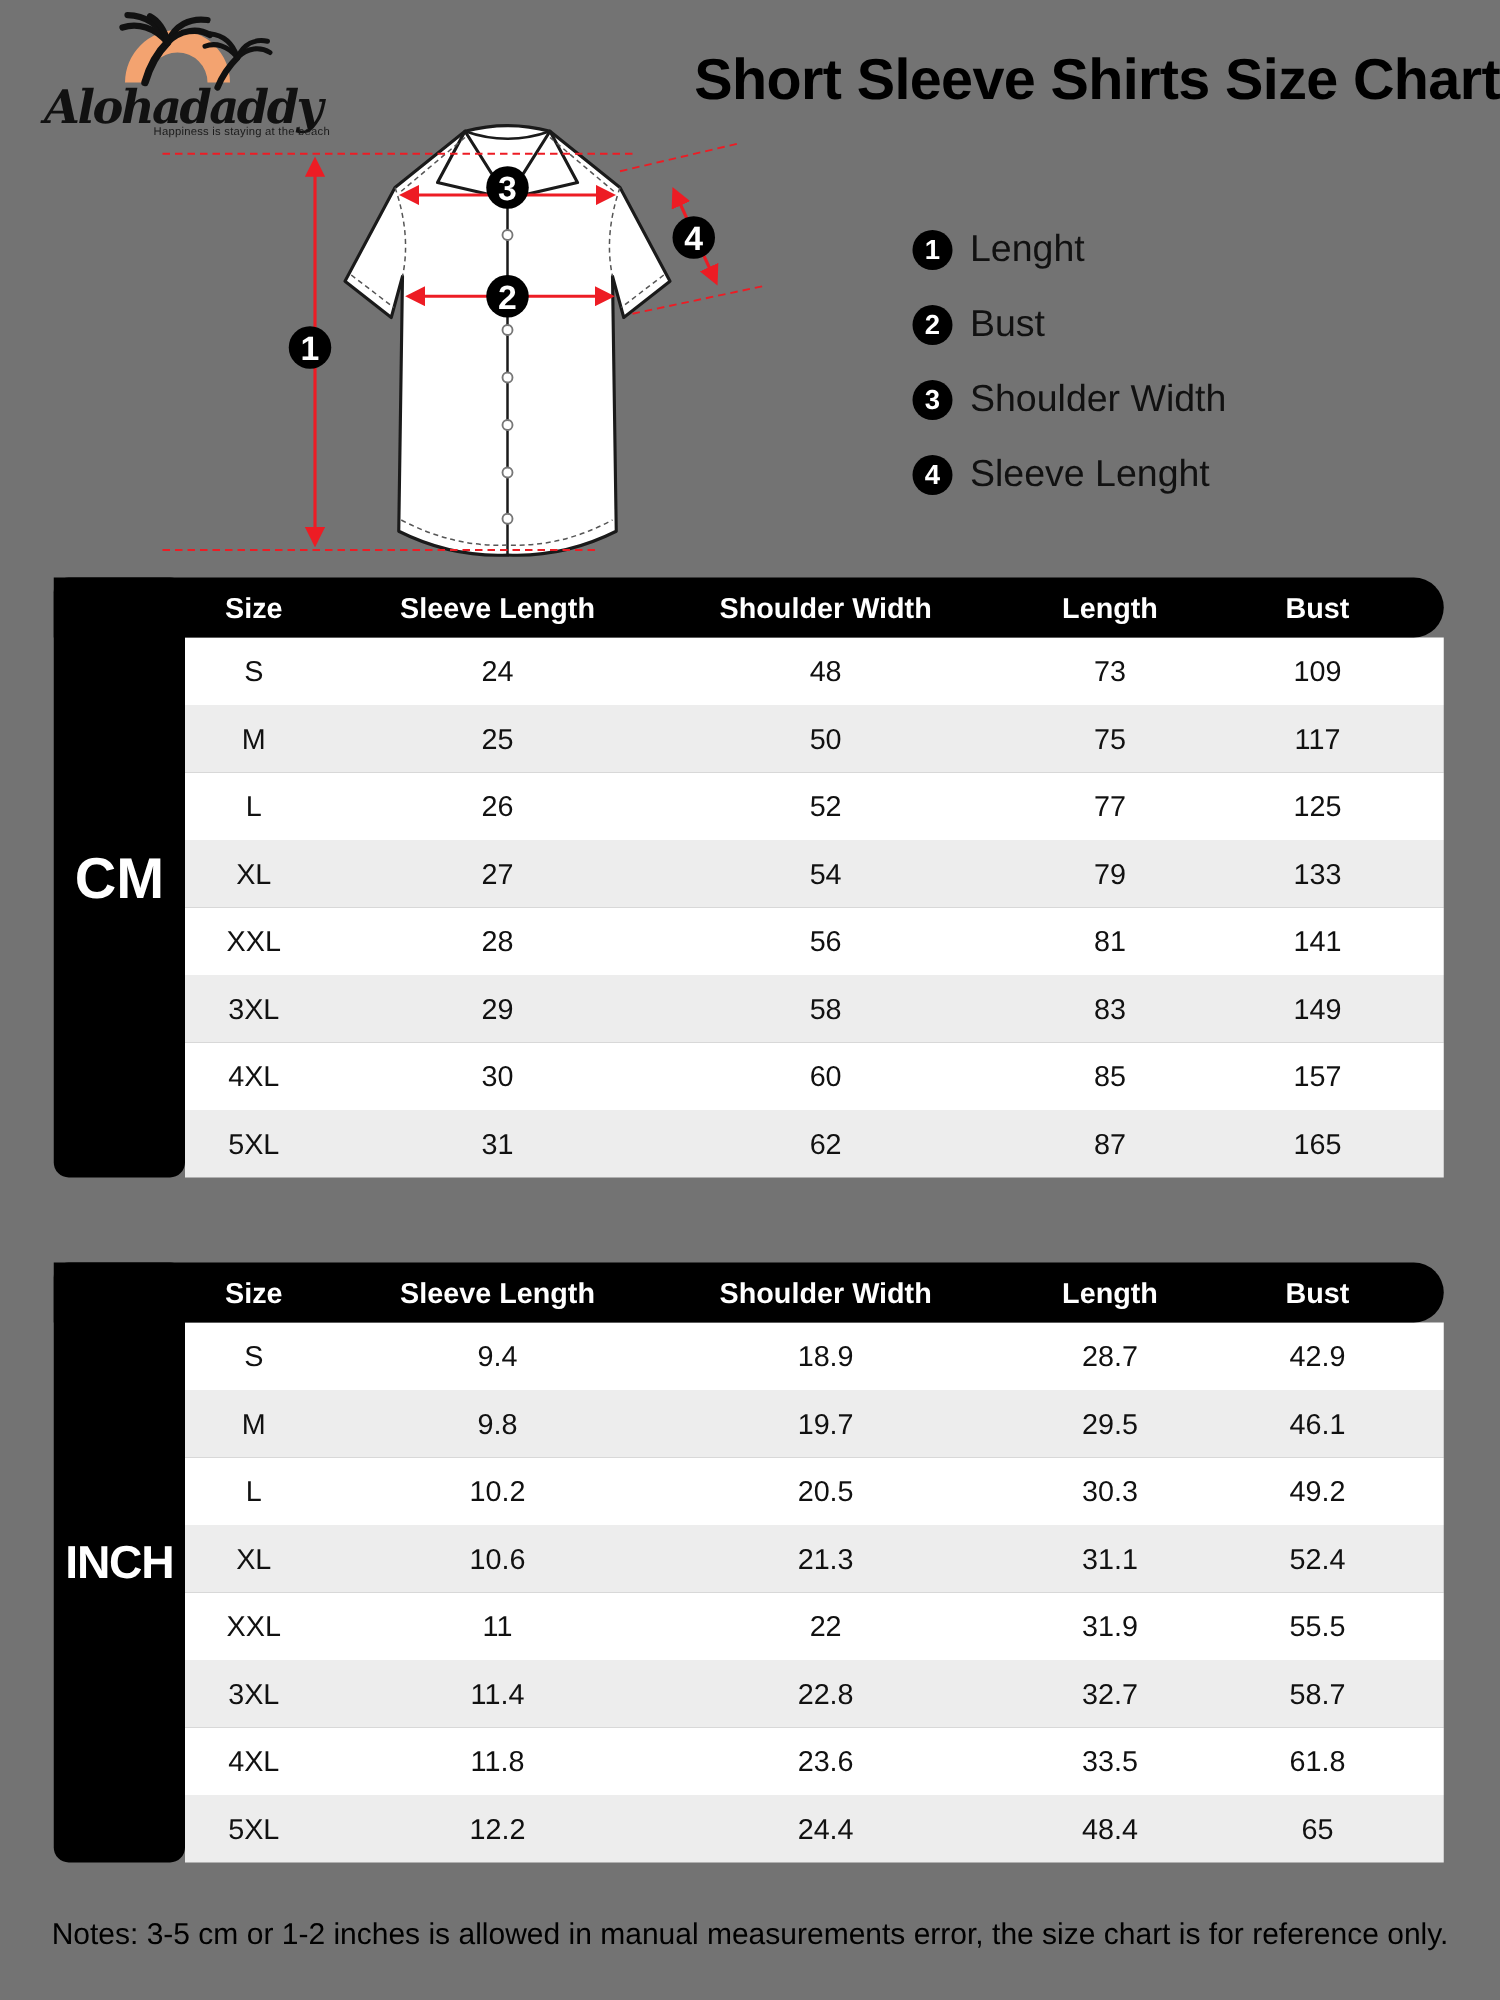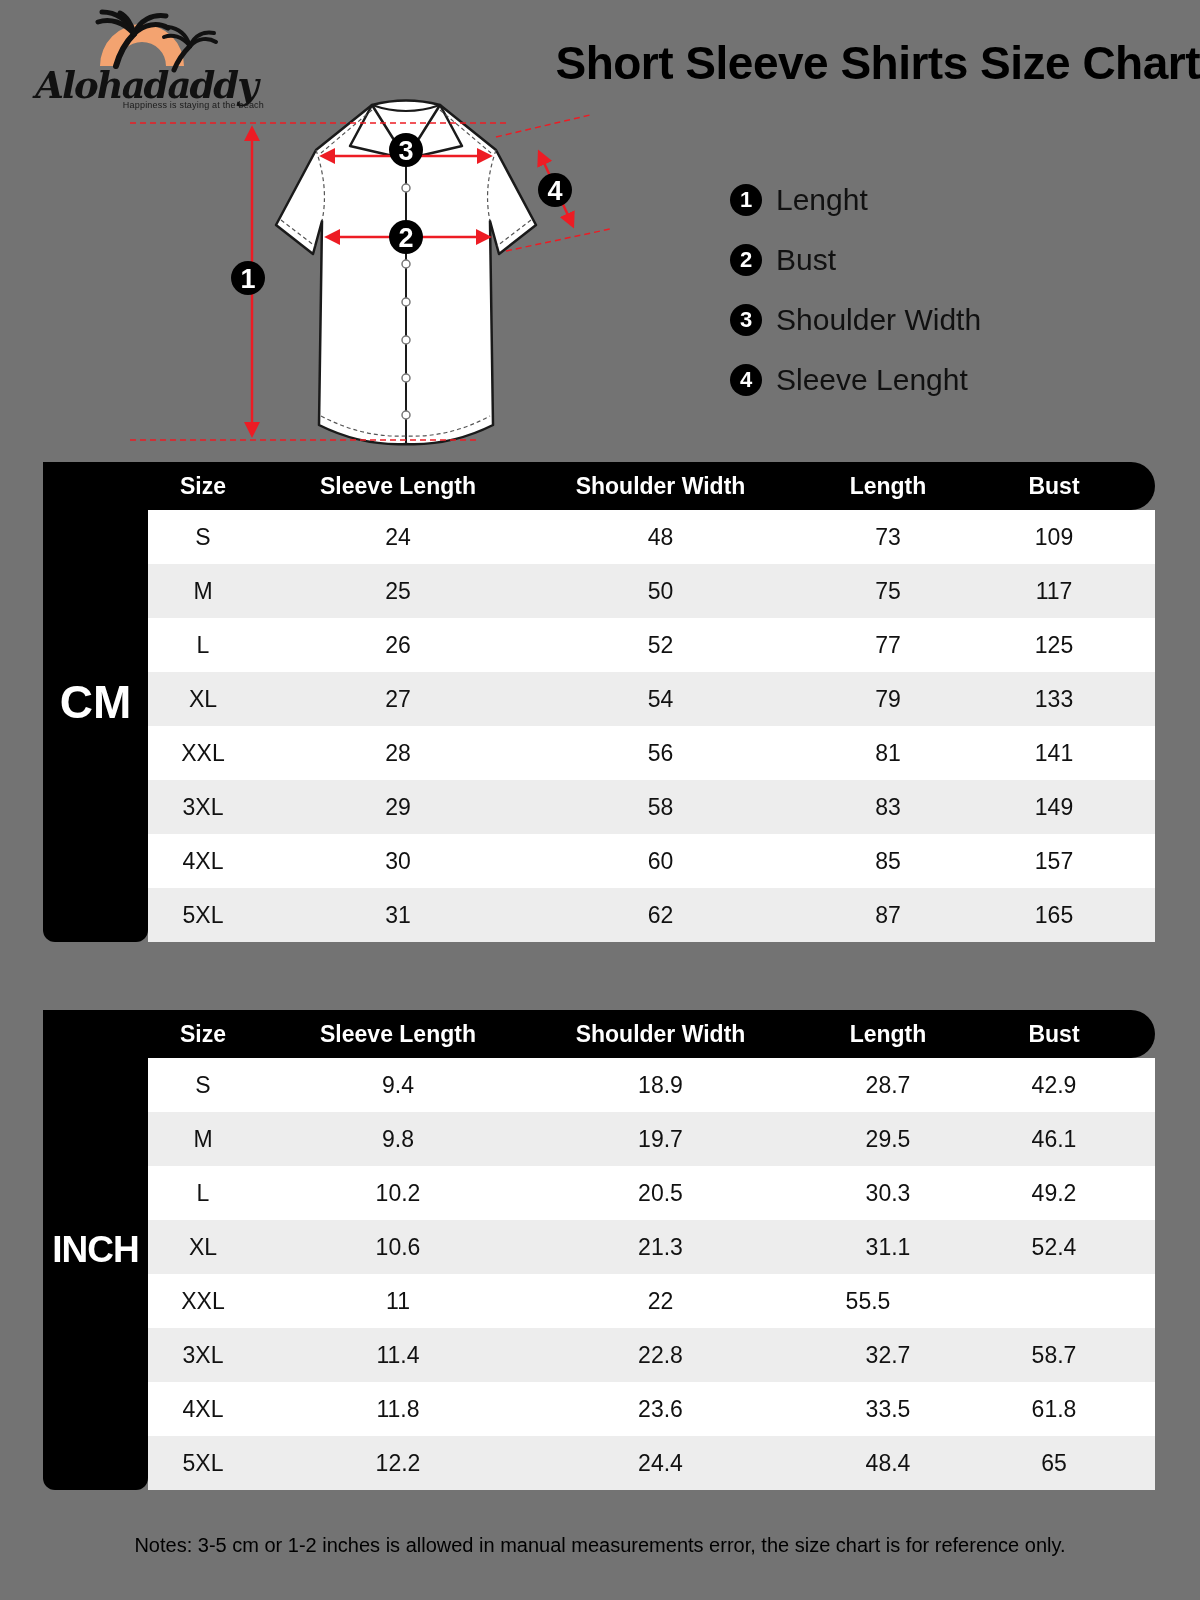--- a/index.html
+++ b/index.html
@@ -34,21 +34,21 @@
            display:grid; grid-template-columns:110px 280px 245px 210px 162px; padding-left:105px; }
   .hcell { color:#fff; font-weight:bold; font-size:23px; display:flex; align-items:center; justify-content:center; }
   .hcell:last-child { padding-right:40px; }
   .tbody { margin-left:105px; }
   .trow { display:grid; grid-template-columns:110px 280px 245px 210px 162px; height:54px; background:#fff; }
   .trow.alt { background:#ededed; }
   .tcell { display:flex; align-items:center; justify-content:center; font-size:23px; color:#111; }
   .tcell:last-child { padding-right:40px; }
 
   
-  .note { position:absolute; left:0; top:1534px; width:1200px; text-align:center; font-size:20px; color:#000; }
+  .note { position:absolute; left:0; top:1534px; width:1200px; text-align:center; font-size:24px; color:#000; }
 </style>
 </head>
 <body>
 
 <div class="page">
 
   <div class="logo">
     <svg width="240" height="100" viewBox="0 0 240 100">
 
       <path d="M72,58 A42,42 0 0 1 156,58 L138,58 A24,24 0 0 0 90,58 Z" fill="#f3a370"></path>
@@ -260,20 +260,21 @@
           <div class="tcell">XL</div>
           <div class="tcell">10.6</div>
           <div class="tcell">21.3</div>
           <div class="tcell">31.1</div>
           <div class="tcell">52.4</div>
         </div>
         <div class="trow">
           <div class="tcell">XXL</div>
           <div class="tcell">11</div>
           <div class="tcell">22</div>
+          <div class="tcell">31.9</div>
           <div class="tcell">55.5</div>
         </div>
         <div class="trow alt">
           <div class="tcell">3XL</div>
           <div class="tcell">11.4</div>
           <div class="tcell">22.8</div>
           <div class="tcell">32.7</div>
           <div class="tcell">58.7</div>
         </div>
         <div class="trow">

